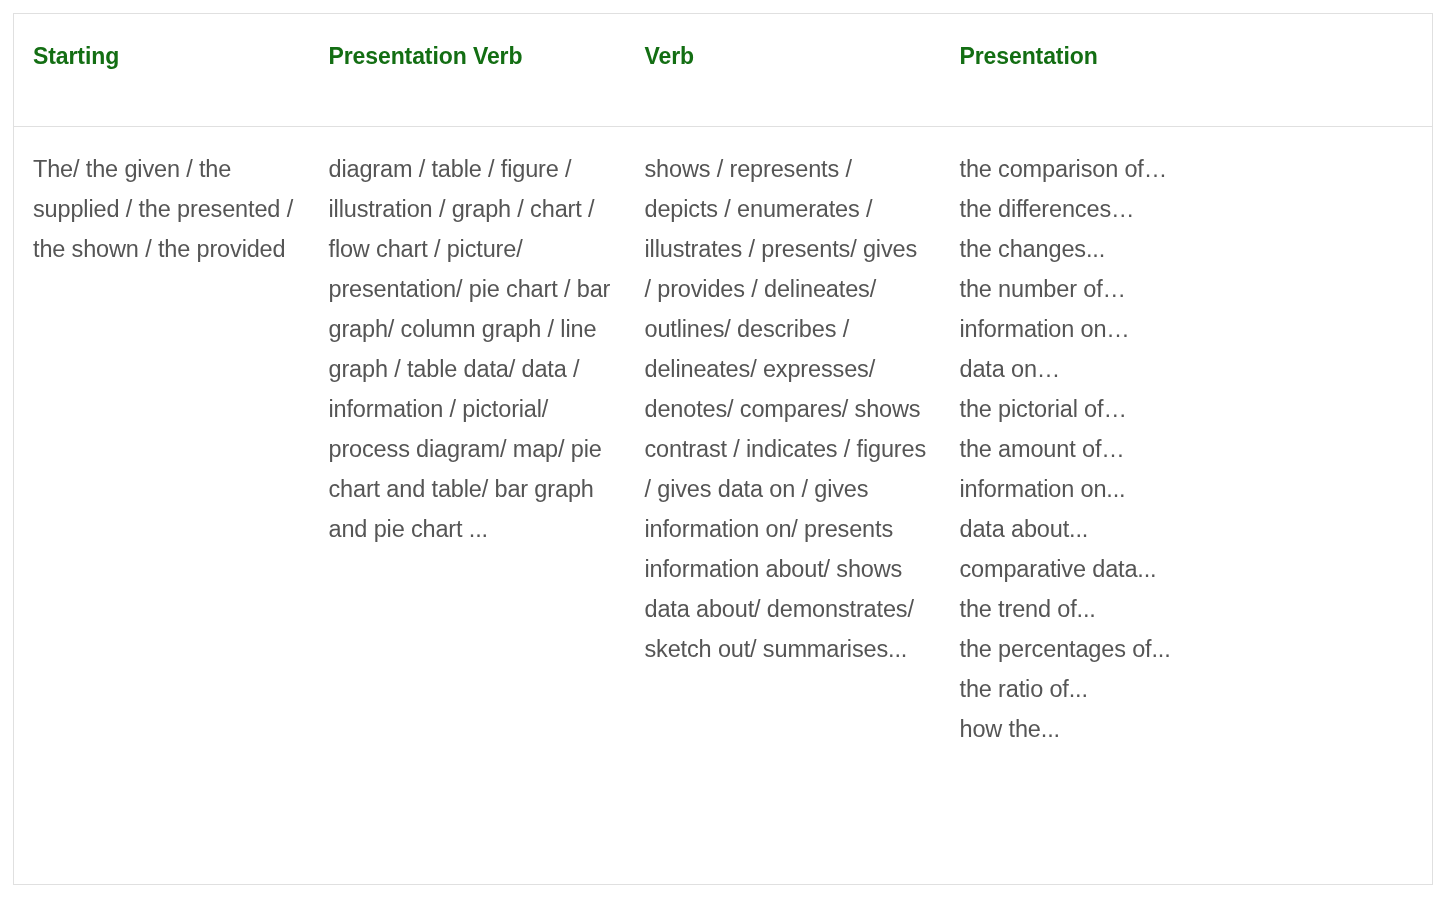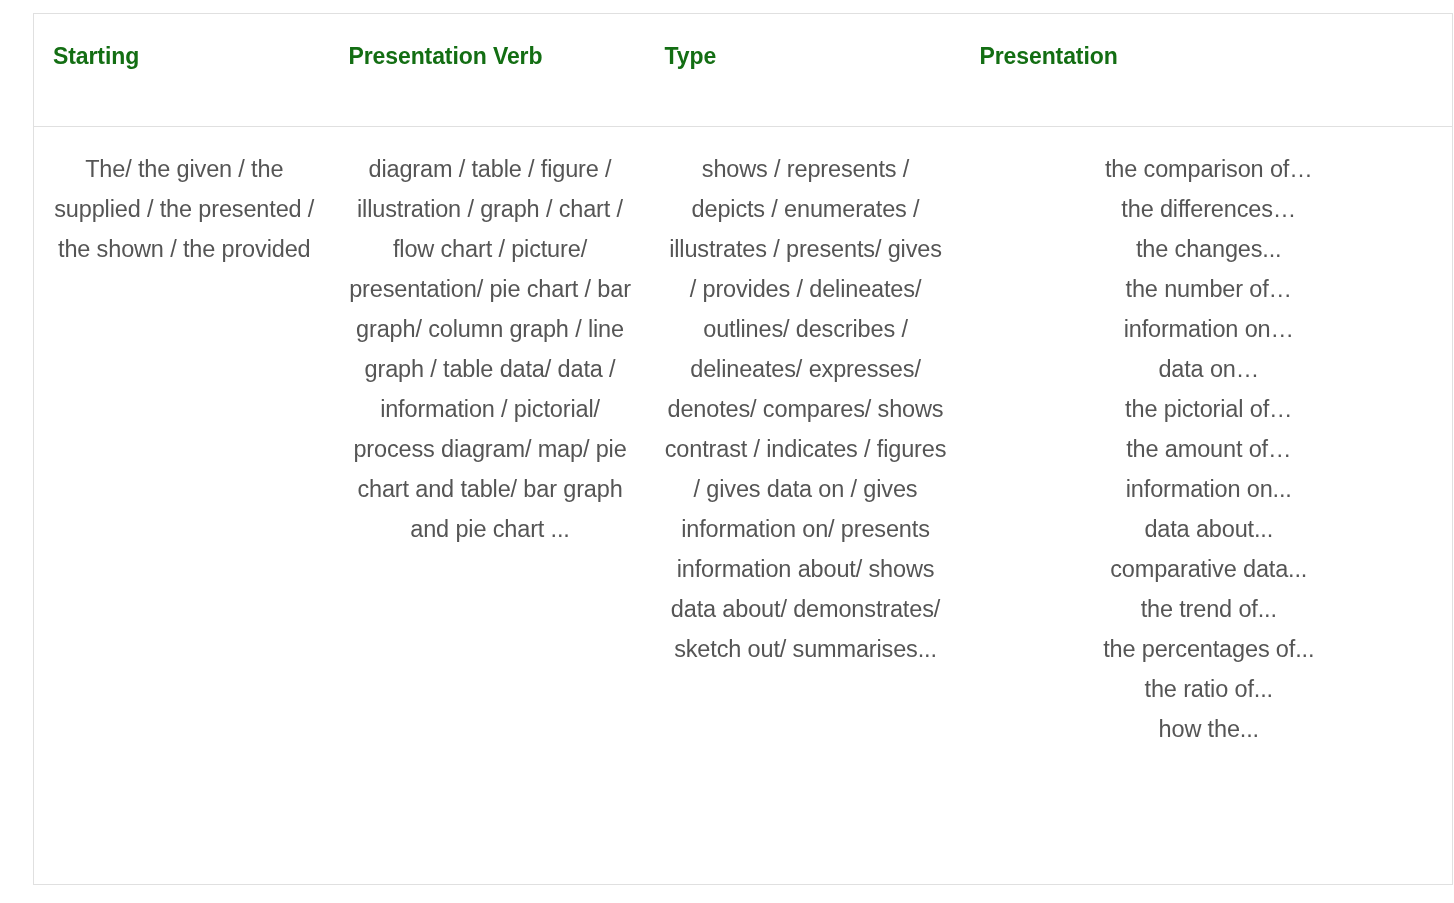--- a/index.html
+++ b/index.html
@@ -13,21 +13,20 @@
     height: 903px;
     font-family: "Liberation Sans", sans-serif;
     -webkit-font-smoothing: antialiased;
   }
   .page {
     position: relative;
     width: 1328px;
     height: 903px;
     box-sizing: border-box;
     padding: 13px 22px 15px 13px;
-    margin-left: 20px;
   }
   table.phrase-table {
     width: 1419px;
     border-collapse: collapse;
     border: 1px solid #e0e0e0;
     table-layout: fixed;
     background: #ffffff;
   }
   table.phrase-table thead tr {
     border-bottom: 1px solid #e0e0e0;
@@ -46,21 +45,20 @@
   }
   table.phrase-table td {
     vertical-align: top;
     color: #555555;
     font-size: 23.5px;
     line-height: 40px;
     padding: 22px 14px 30px 19px;
     border: 0;
     white-space: pre-line;
     letter-spacing: -0.15px;
-    text-align: center;
   }
   td.cell-description {
     letter-spacing: -0.2px;
   }
   .col-starting   { width: 296px; }
   .col-type       { width: 316px; }
   .col-verb       { width: 315px; }
   .col-desc       { width: 492px; }
   .body-row { height: 758px; }
 </style>
@@ -72,21 +70,21 @@
     <colgroup>
       <col class="col-starting">
       <col class="col-type">
       <col class="col-verb">
       <col class="col-desc">
     </colgroup>
     <thead>
       <tr>
         <th>Starting</th>
         <th>Presentation Verb</th>
-        <th>Type</th>
+        <th>Verb</th>
         <th>Presentation</th>
       </tr>
     </thead>
     <tbody>
       <tr class="body-row">
         <td class="cell-starting">The/ the given / the supplied / the presented / the shown / the provided</td>
         <td class="cell-presentation">diagram / table / figure / illustration / graph / chart / flow chart / picture/ presentation/ pie chart / bar graph/ column graph / line graph / table data/ data / information / pictorial/ process diagram/ map/ pie chart and table/ bar graph and pie chart ...</td>
         <td class="cell-verb">shows / represents / depicts / enumerates / illustrates / presents/ gives / provides / delineates/ outlines/ describes / delineates/ expresses/ denotes/ compares/ shows contrast / indicates / figures / gives data on / gives information on/ presents information about/ shows data about/ demonstrates/ sketch out/ summarises...</td>
         <td class="cell-description">the comparison of…
 the differences…

